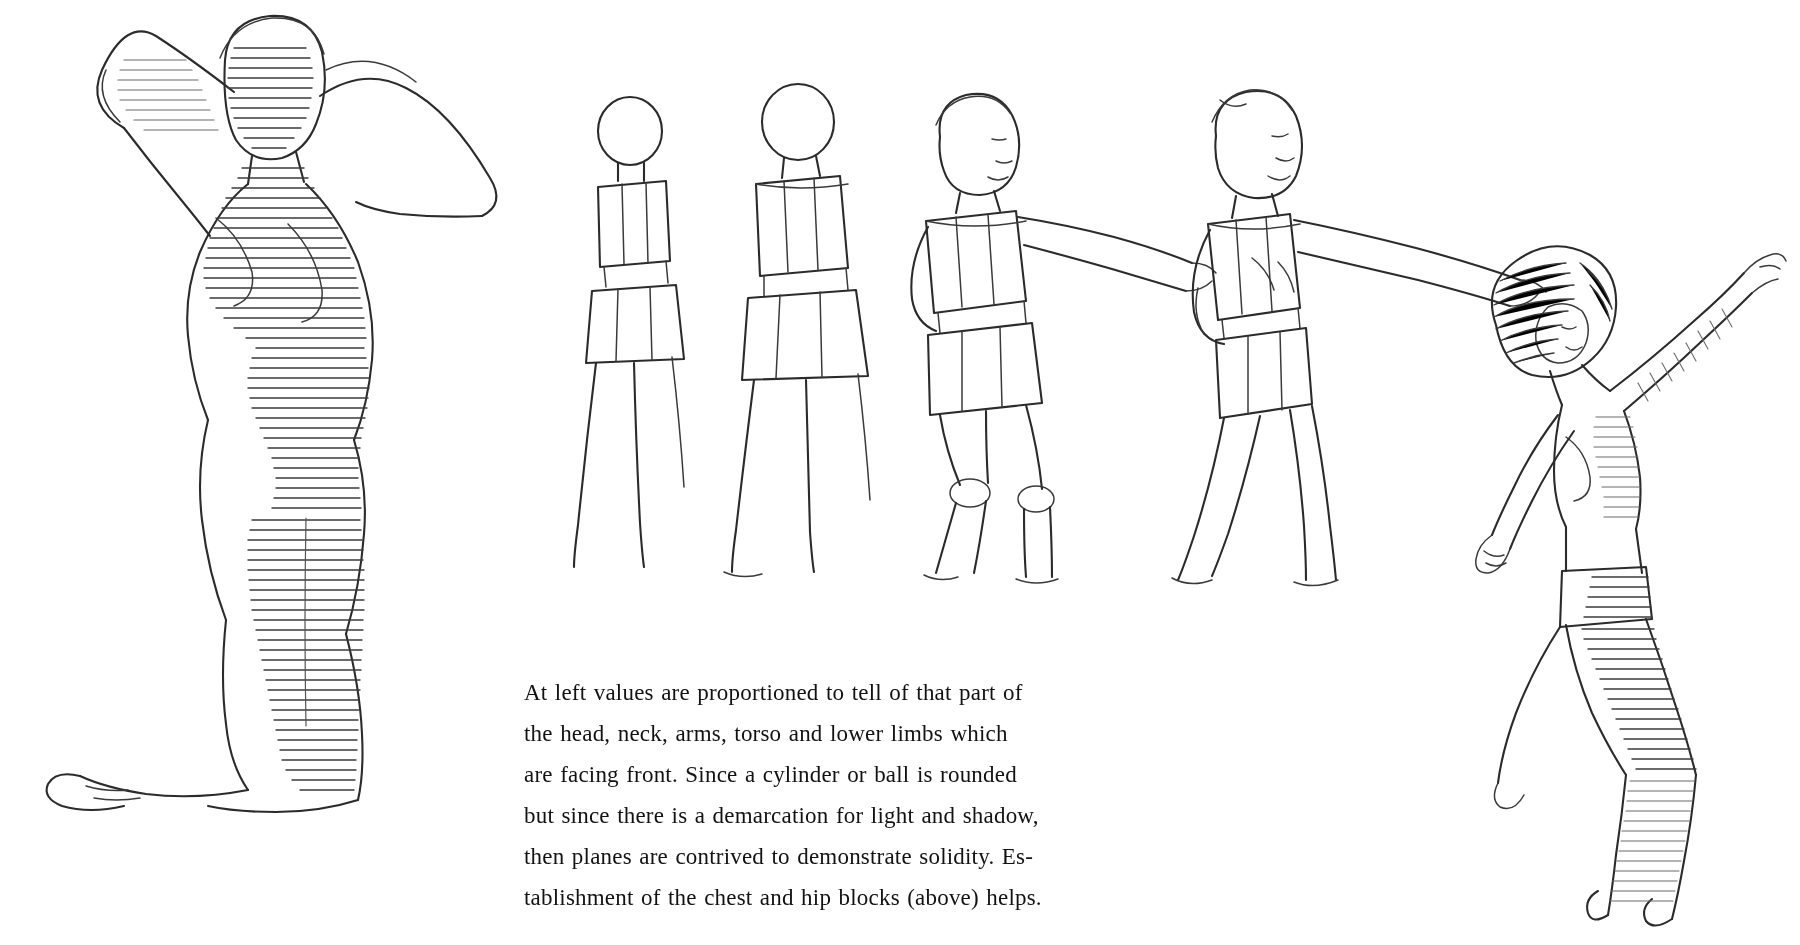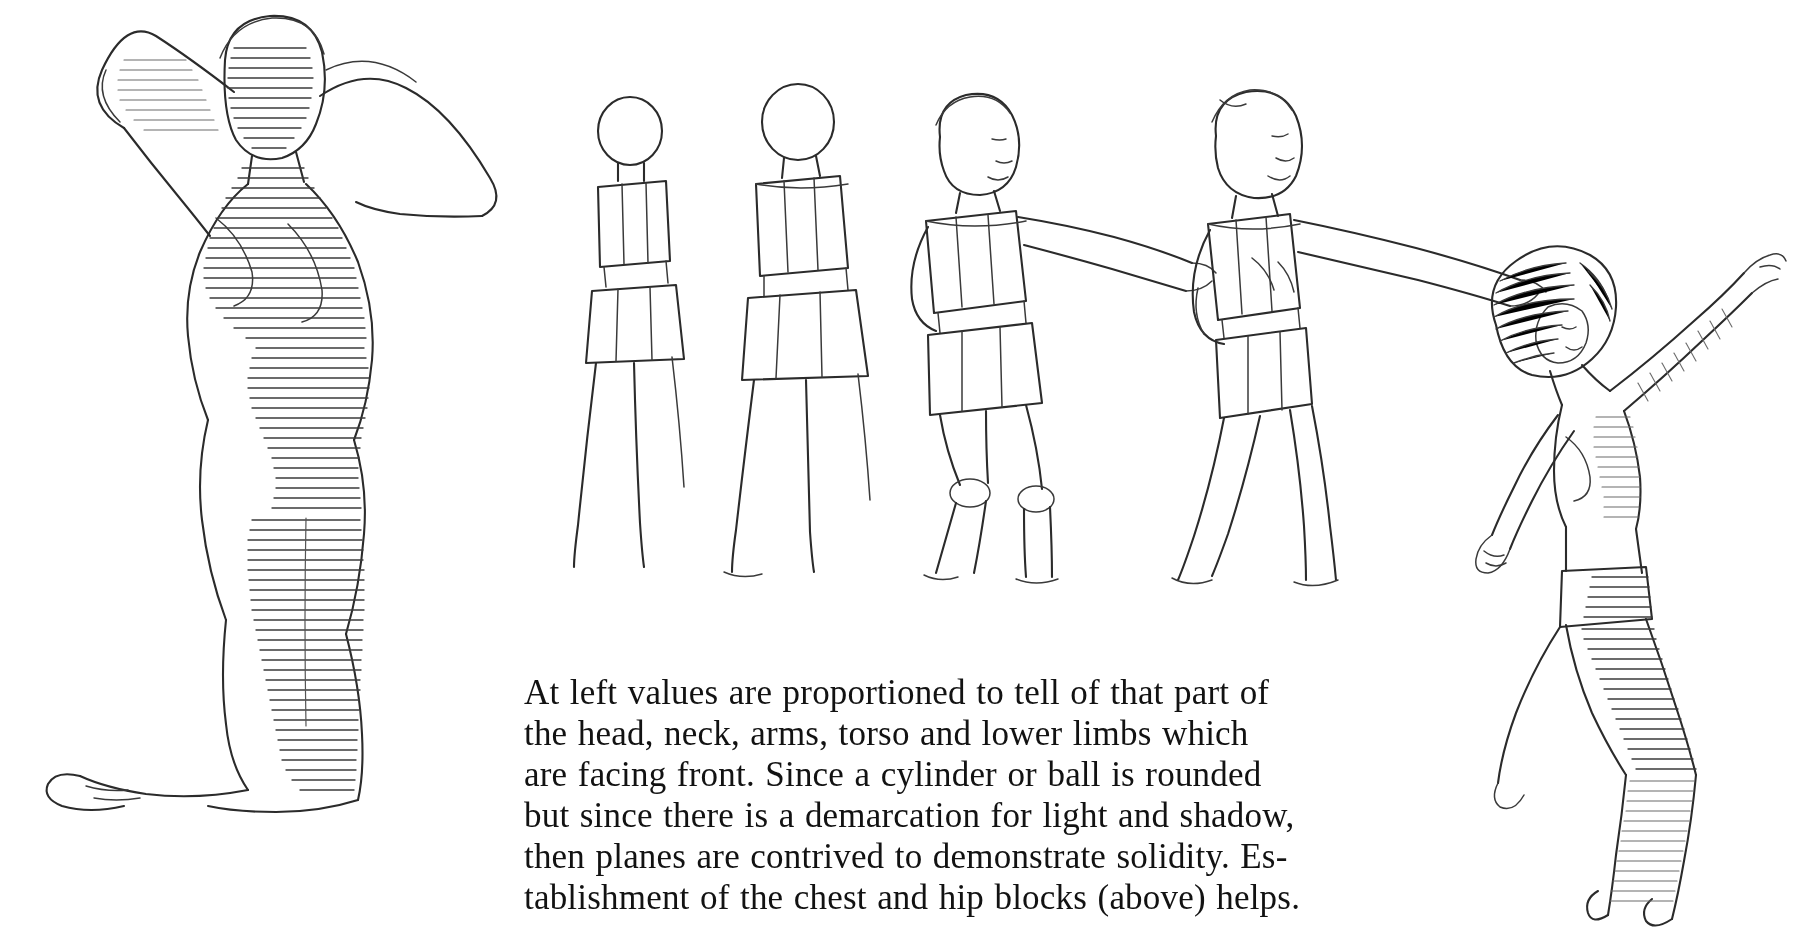--- a/index.html
+++ b/index.html
@@ -24,21 +24,21 @@
   .ln-t { fill: none; stroke: #3a3a3a; stroke-width: 1.5; stroke-linecap: round; stroke-linejoin: round; }
   .ln-f { fill: none; stroke: #555; stroke-width: 1.2; stroke-linecap: round; }
   .hatch { stroke: #3b3b3b; stroke-width: 1.35; stroke-linecap: round; }
   .hatch-l { stroke: #6a6a6a; stroke-width: 1.1; stroke-linecap: round; }
 
   #caption {
     position: absolute;
     left: 524px;
     top: 672px;
     width: 940px;
-    font-size: 35px;
+    font-size: 23px;
     line-height: 41px;
     color: #121212;
     letter-spacing: 0.2px;
     word-spacing: 1.5px;
     white-space: pre-line;
   }
 </style>
 </head>
 <body>
 

